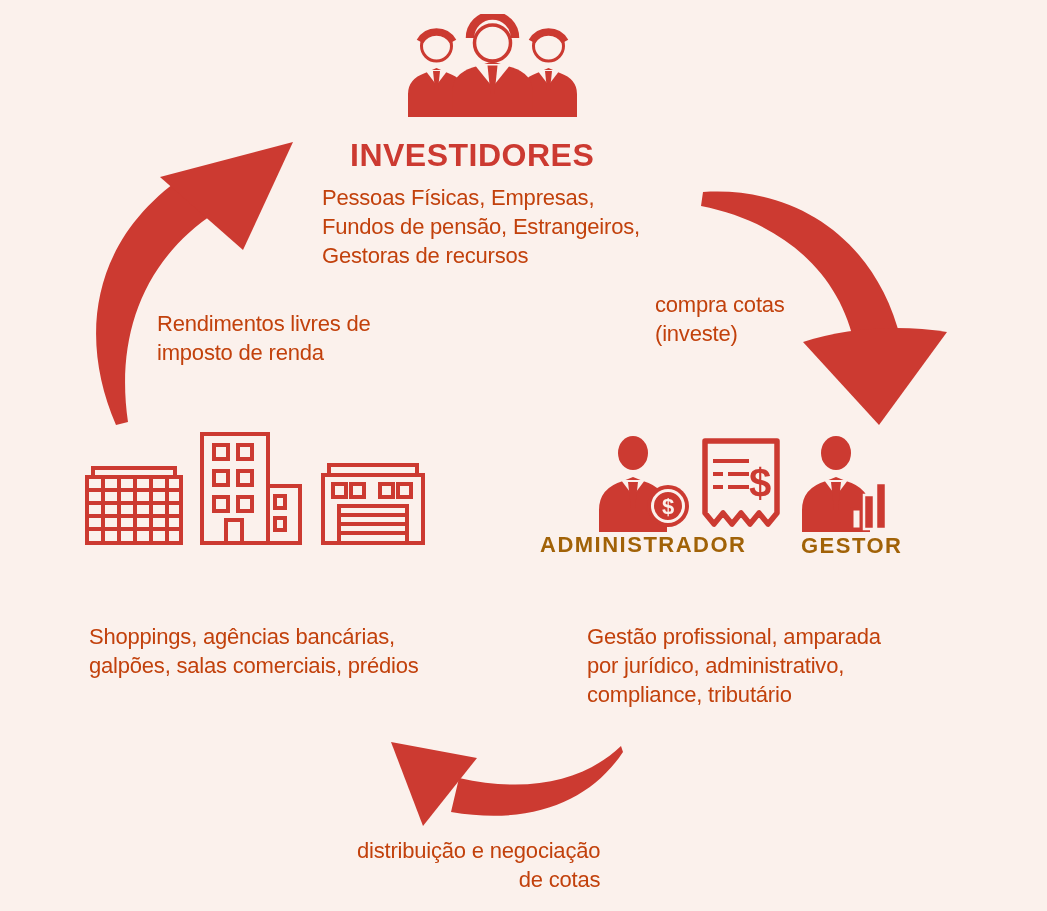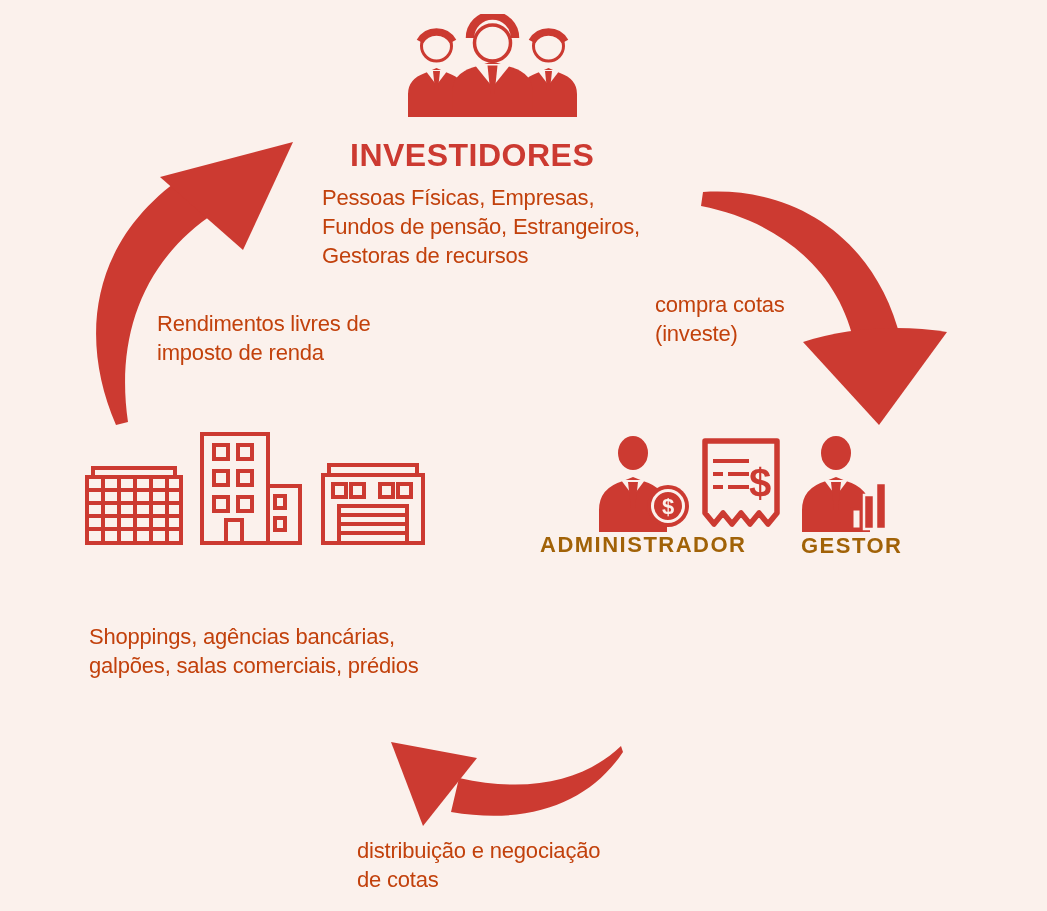--- a/index.html
+++ b/index.html
@@ -37,21 +37,21 @@
   #properties-title{left:172px;top:577px;}
   #properties-desc{left:76px;top:622px;margin-left:13px;}
   #administrator-icon{left:597px;top:436px;width:95px;height:96px;}
   #invoice-icon{left:701px;top:437px;width:80px;height:95px;}
   #manager-icon{left:796px;top:436px;width:92px;height:96px;}
   #label-administrador{left:540px;top:532px;}
   #label-gestor{left:801px;top:533px;}
   #fund-title{left:547px;top:577px;}
   #fund-desc{left:587px;top:622px;}
   #arrow-distribute{left:383px;top:722px;width:245px;height:112px;}
-  #caption-distribute{left:357px;top:836px;}
+  #caption-distribute{left:357px;top:836px;text-align:right;}
 </style>
 </head>
 <body>
 
 <div class="stage">
 
   <svg id="investors-icon" class="abs" viewBox="0 0 350 206">
 
     <g>
       <path class="as" d="M30,55 A38,38 0 0 1 96,55" stroke-width="15"></path>
@@ -161,20 +161,23 @@
     <g>
       <rect x="56" y="73" width="9" height="20" fill="#fbf1ec" stroke="#cc3a31" stroke-width="3"></rect>
       <rect x="68" y="59" width="10" height="34" class="af" stroke="#fbf1ec" stroke-width="2.5"></rect>
       <rect x="80" y="47" width="10" height="46" class="af" stroke="#fbf1ec" stroke-width="2.5"></rect>
     </g>
   </svg>
 
   <div id="label-administrador" class="role-label">ADMINISTRADOR</div>
   <div id="label-gestor" class="role-label">GESTOR</div>
 
+  <div id="fund-desc" class="body-text">Gestão profissional, amparada
+por jurídico, administrativo,
+compliance, tributário</div>
 
   <svg id="arrow-distribute" class="abs" viewBox="0 0 245 112">
     <path class="af" d="M240,30 C208,78 150,104 68,90 L76,56 C148,72 202,58 238,24 Z"></path>
     <path class="af" d="M8,20 L94,36 L40,104 Z"></path>
   </svg>
   <div id="caption-distribute" class="body-text">distribuição e negociação
 de cotas</div>
 
 </div>
 

